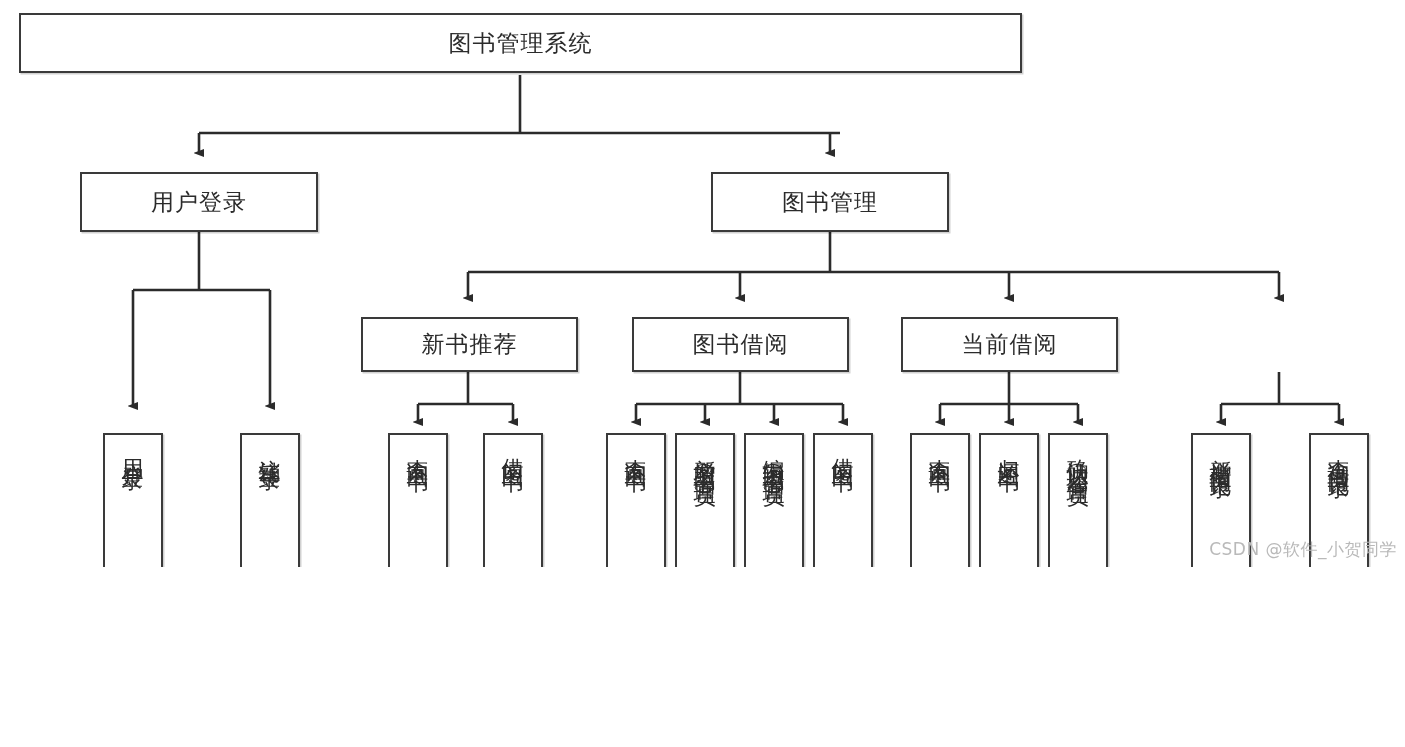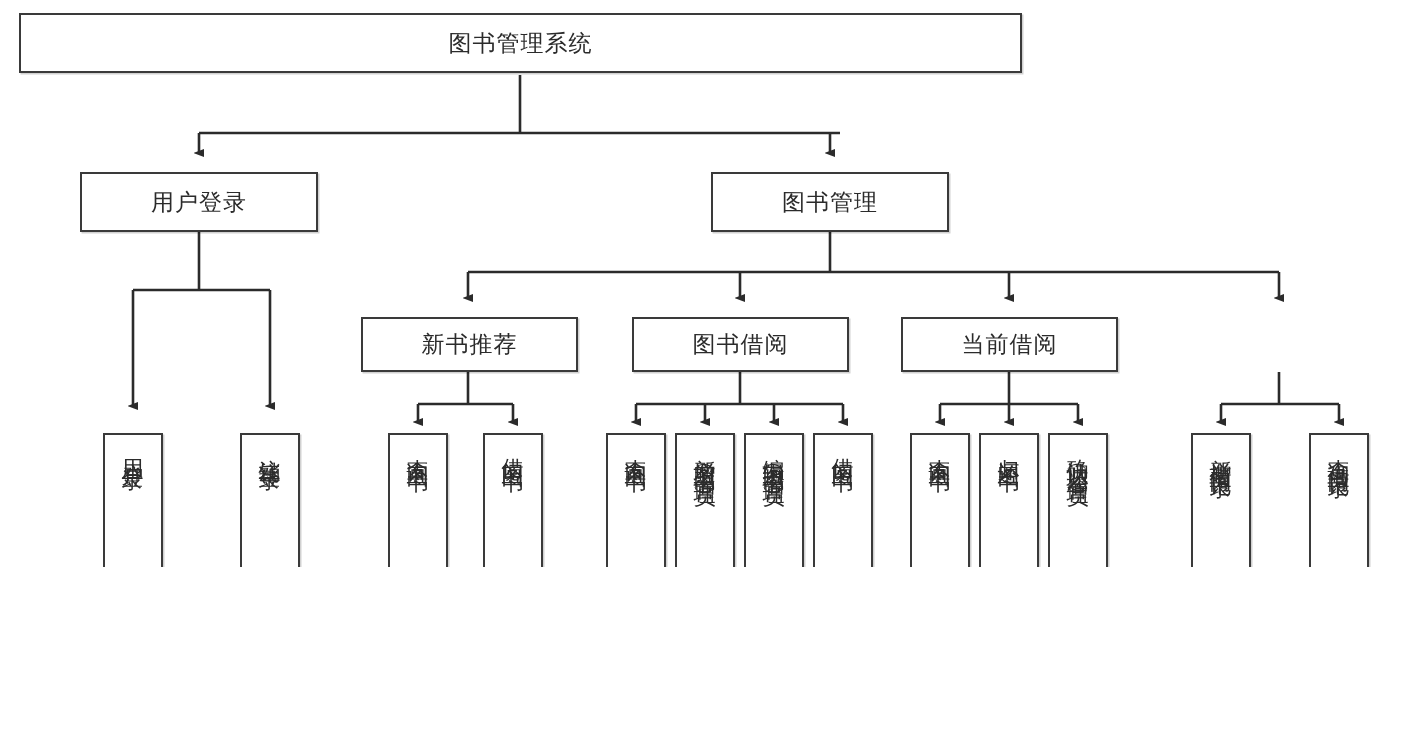--- a/index.html
+++ b/index.html
@@ -180,14 +180,15 @@
     <span class="label">确认归还（管理员）</span>
   </div>
 
   <div class="node v" style="left:1191px; top:433px; width:60px; height:300px;">
     <span class="label">新增借阅记录</span>
   </div>
   <div class="node v" style="left:1309px; top:433px; width:60px; height:300px;">
     <span class="label">查询借阅记录</span>
   </div>
 
+  <div class="watermark">CSDN @软件_小贺同学</div>
 
 </div>
 
 </body></html>

